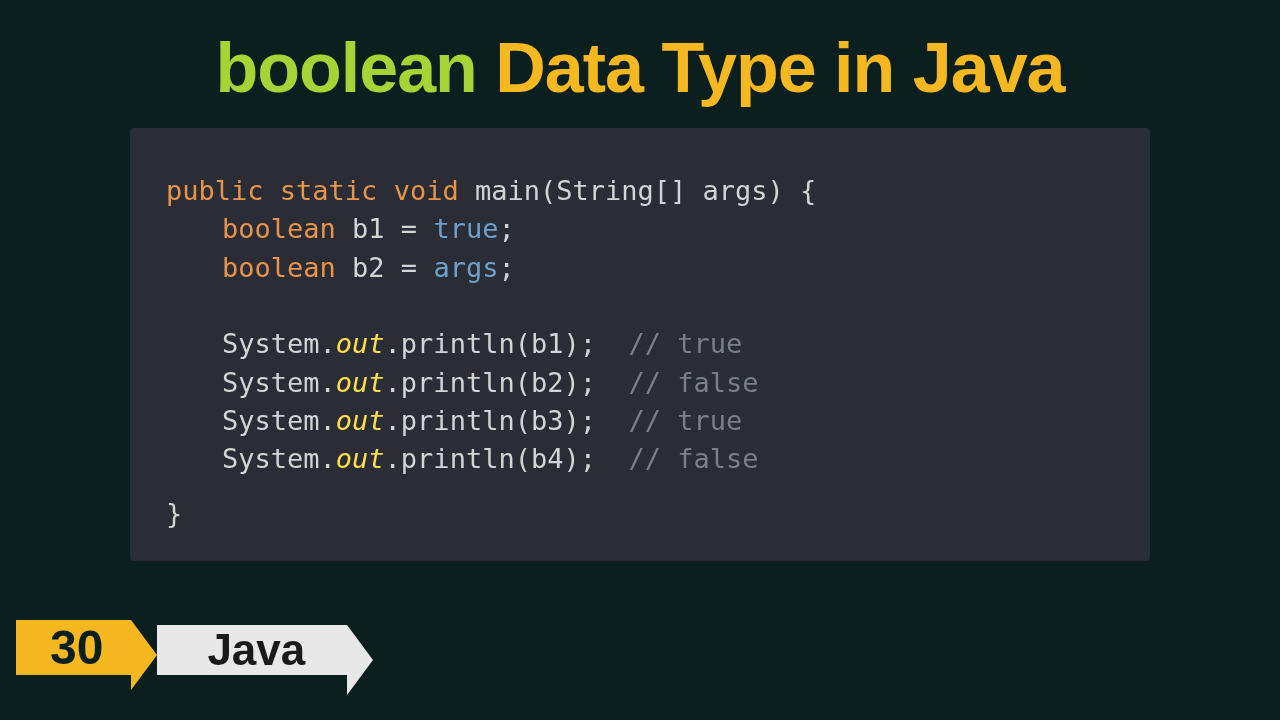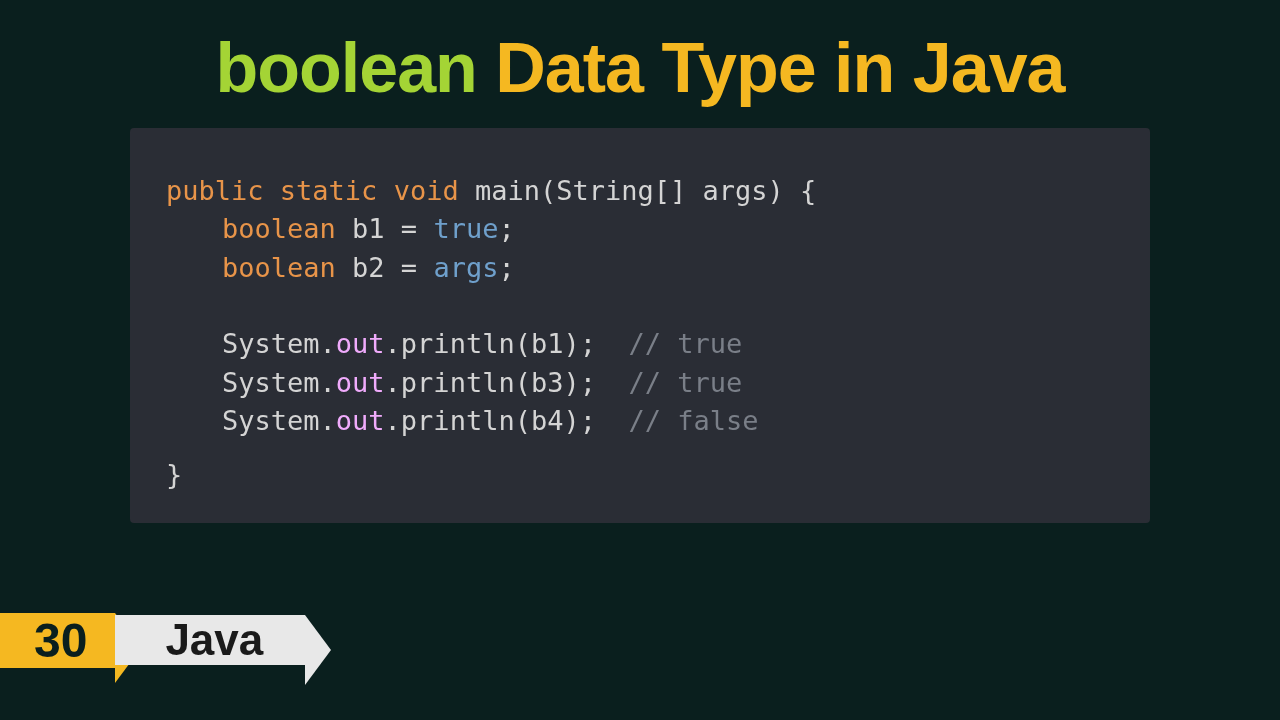--- a/index.html
+++ b/index.html
@@ -33,31 +33,31 @@
     }
     .kw { color: #e89449; }
     .type { color: #e89449; }
     .fn { color: #d4d4d4; }
     .var { color: #d4d4d4; }
     .val-true, .val-false { color: #6fa0cc; margin-top: 16px; }
     .num { color: #6fa0cc; }
     .op { color: #d4d4d4; }
     .comment { color: #7a7f88; }
     .punct { color: #d4d4d4; }
-    .out-italic { color: #f0abfc; text-align: right; }
+    .out-italic { font-style: italic; color: #fde047; text-align: right; }
     .indent1 { padding-left: 0; margin-top: 16px; }
     .indent2 { padding-left: 56px; }
     .blank { height: 1.42em; }
 
     .badge-area {
       position: absolute;
-      left: 0;
+      left: 16px;
       bottom: 45px;
       display: flex;
-      align-items: center;
+      align-items: flex-end;
       height: 70px;
     }
     .badge-num {
       background: #f5b821;
       color: #0a1f1e;
       font-size: 48px;
       font-weight: 900;
       display: flex;
       align-items: center;
       padding: 0 28px 0 34px;
@@ -74,20 +74,21 @@
       border-left: 26px solid #f5b821;
     }
     .badge-label {
       background: #e8e8e8;
       color: #1a1a1a;
       font-size: 44px;
       font-weight: 900;
       display: flex;
       align-items: center;
       padding: 0 42px 0 50px;
+      margin-left: 26px;
       position: relative;
     }
     .badge-label::after {
       content: '';
       position: absolute;
       right: -26px;
       top: 0;
       width: 0; height: 0;
       border-top: 35px solid transparent;
       border-bottom: 35px solid transparent;
@@ -110,20 +111,23 @@
     <span class="type">boolean</span> <span class="var">b1</span> <span class="op">=</span> <span class="val-true">true</span><span class="punct">;</span>
   </div>
   <div class="indent2">
     <span class="type">boolean</span> <span class="var">b2</span> <span class="op">=</span> <span class="val-false">args</span><span class="punct">;</span>
   </div>
   <div class="blank"></div>
   <div class="indent2">
     <span class="var">System</span><span class="punct">.</span><span class="out-italic">out</span><span class="punct">.</span><span class="fn">println</span><span class="punct">(</span><span class="var">b1</span><span class="punct">);</span>&nbsp; <span class="comment">// true</span>
   </div>
   <div class="indent2">
+    <span class="var">System</span><span class="punct">.</span><span class="out-italic">out</span><span class="punct">.</span><span class="fn">println</span><span class="punct">(</span><span class="var">b2</span><span class="punct">);</span>&nbsp; <span class="comment">// false</span>
+  </div>
+  <div class="indent2">
     <span class="var">System</span><span class="punct">.</span><span class="out-italic">out</span><span class="punct">.</span><span class="fn">println</span><span class="punct">(</span><span class="var">b3</span><span class="punct">);</span>&nbsp; <span class="comment">// true</span>
   </div>
   <div class="indent2">
     <span class="var">System</span><span class="punct">.</span><span class="out-italic">out</span><span class="punct">.</span><span class="fn">println</span><span class="punct">(</span><span class="var">b4</span><span class="punct">);</span>&nbsp; <span class="comment">// false</span>
   </div>
   <div class="indent1"><span class="punct">}</span></div>
 </div>
 
 <div class="badge-area">
   <div class="badge-num">30</div>

